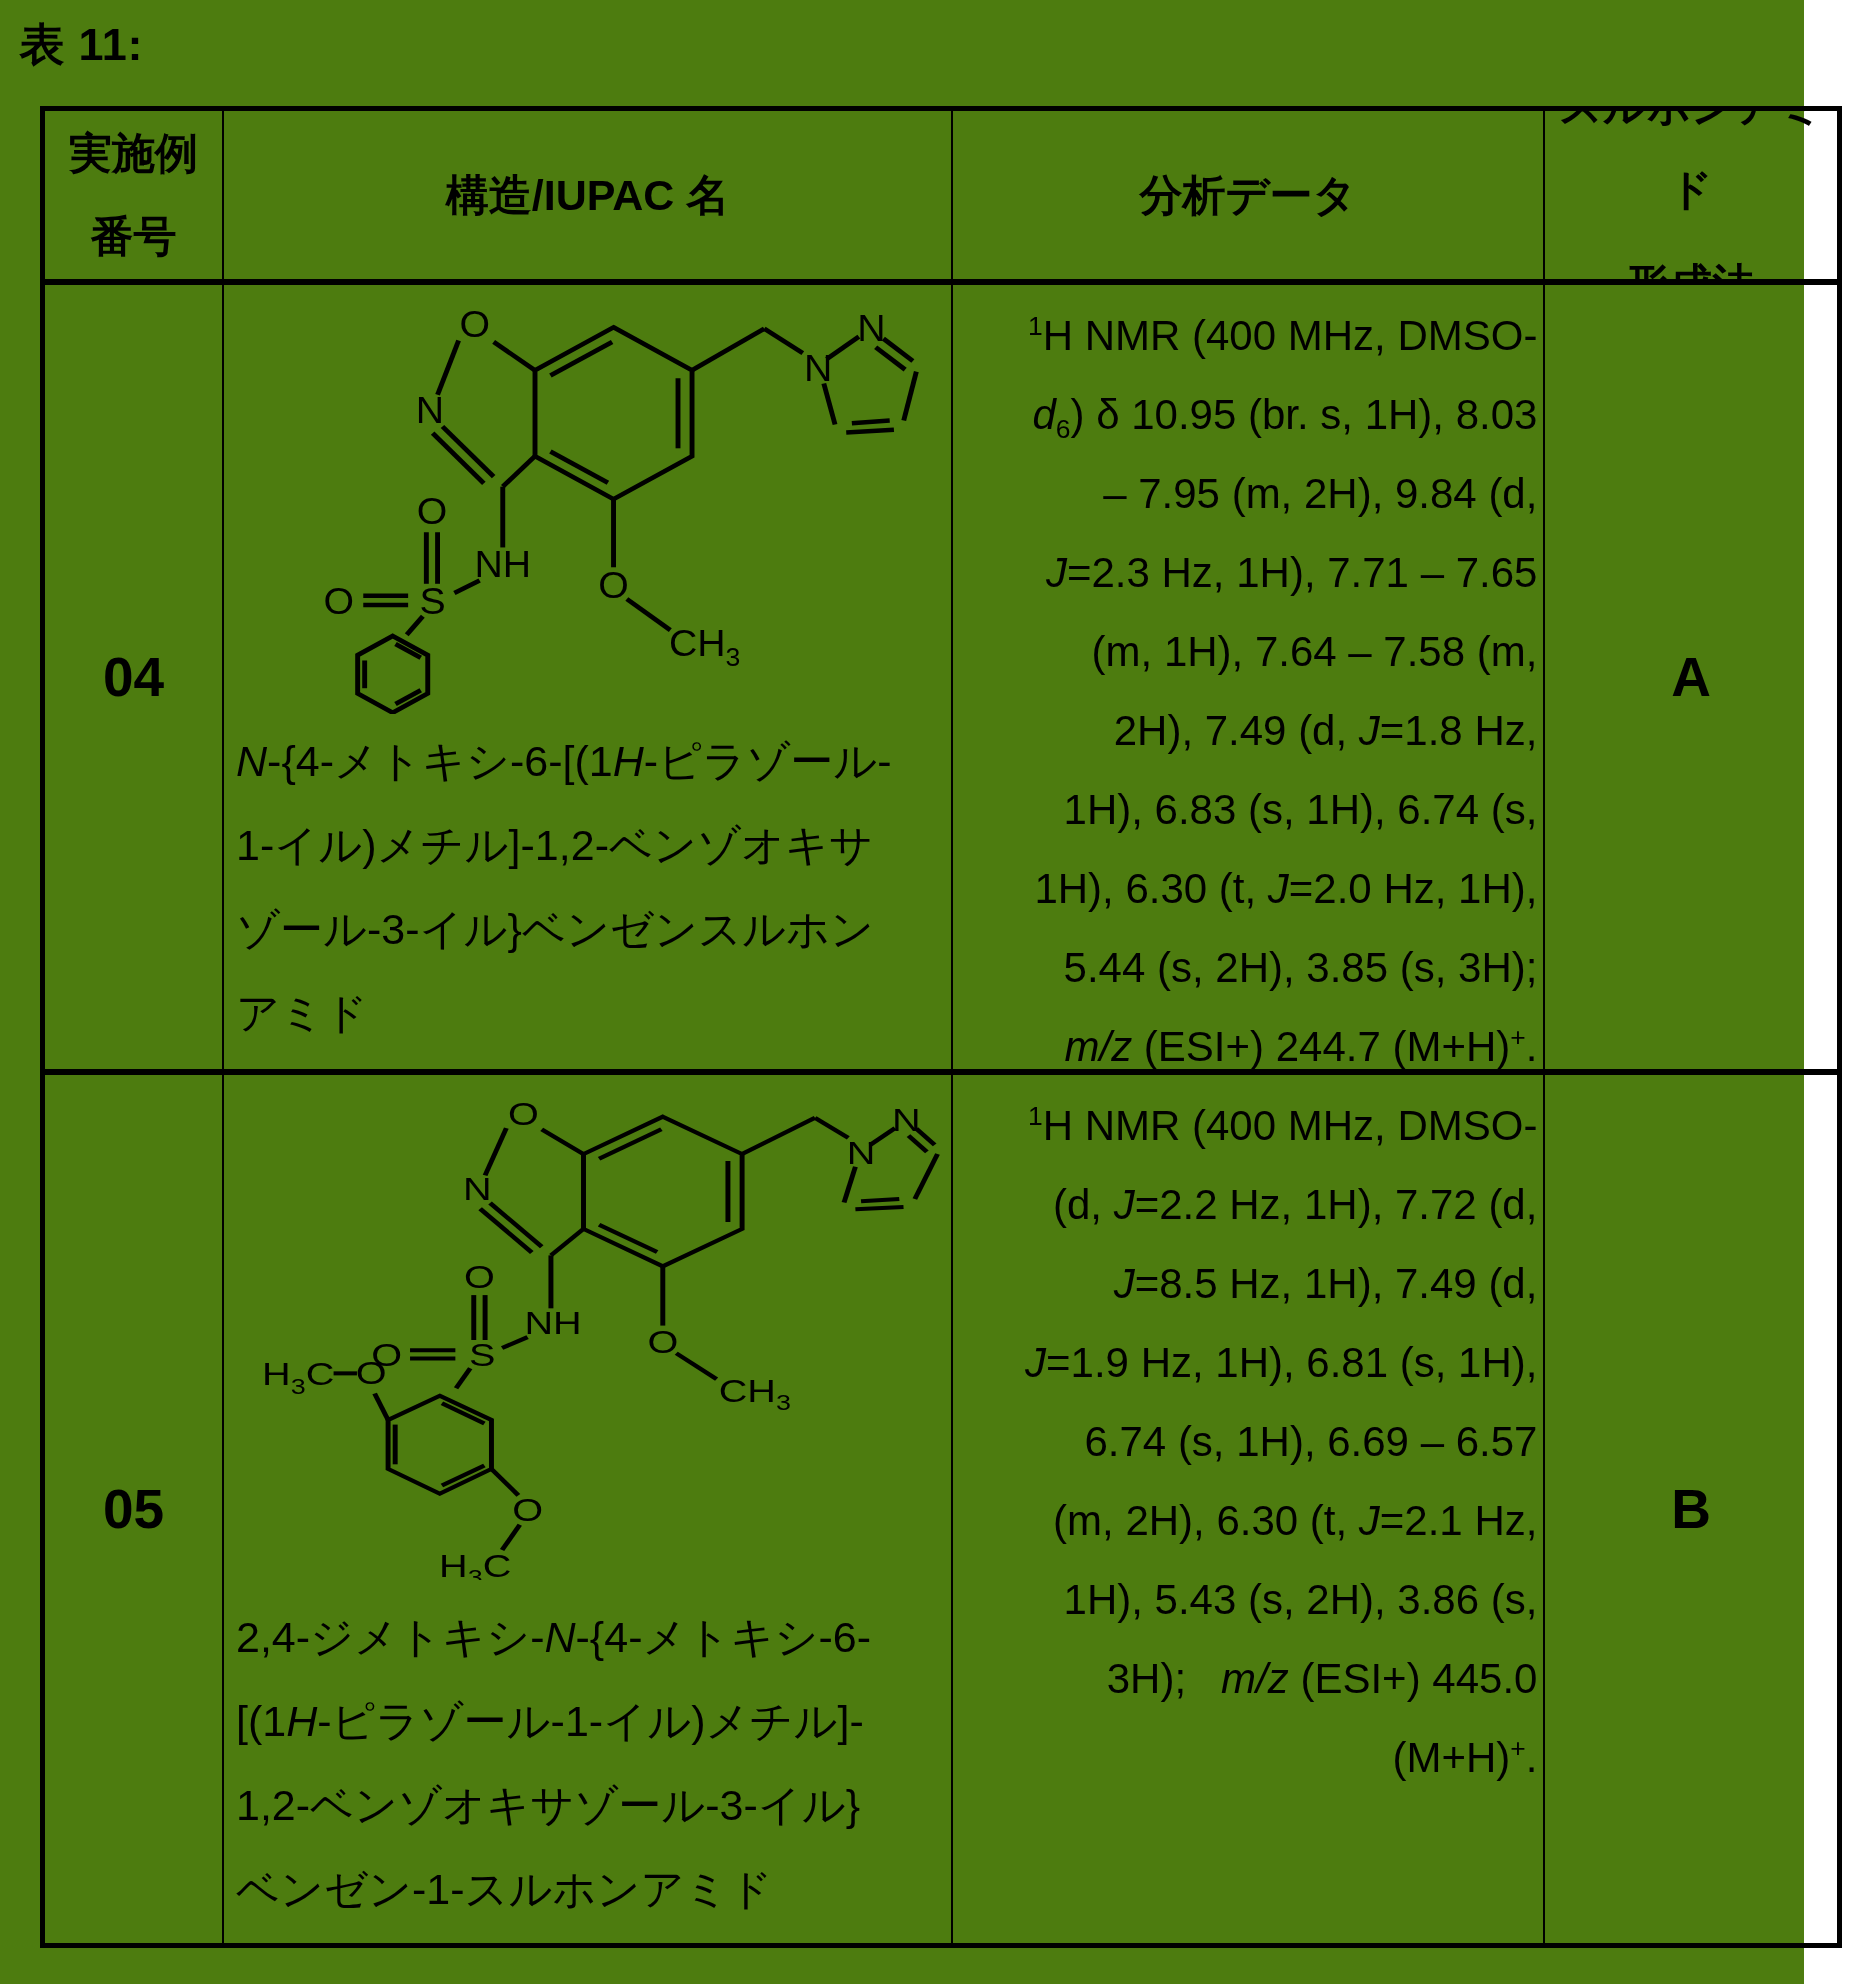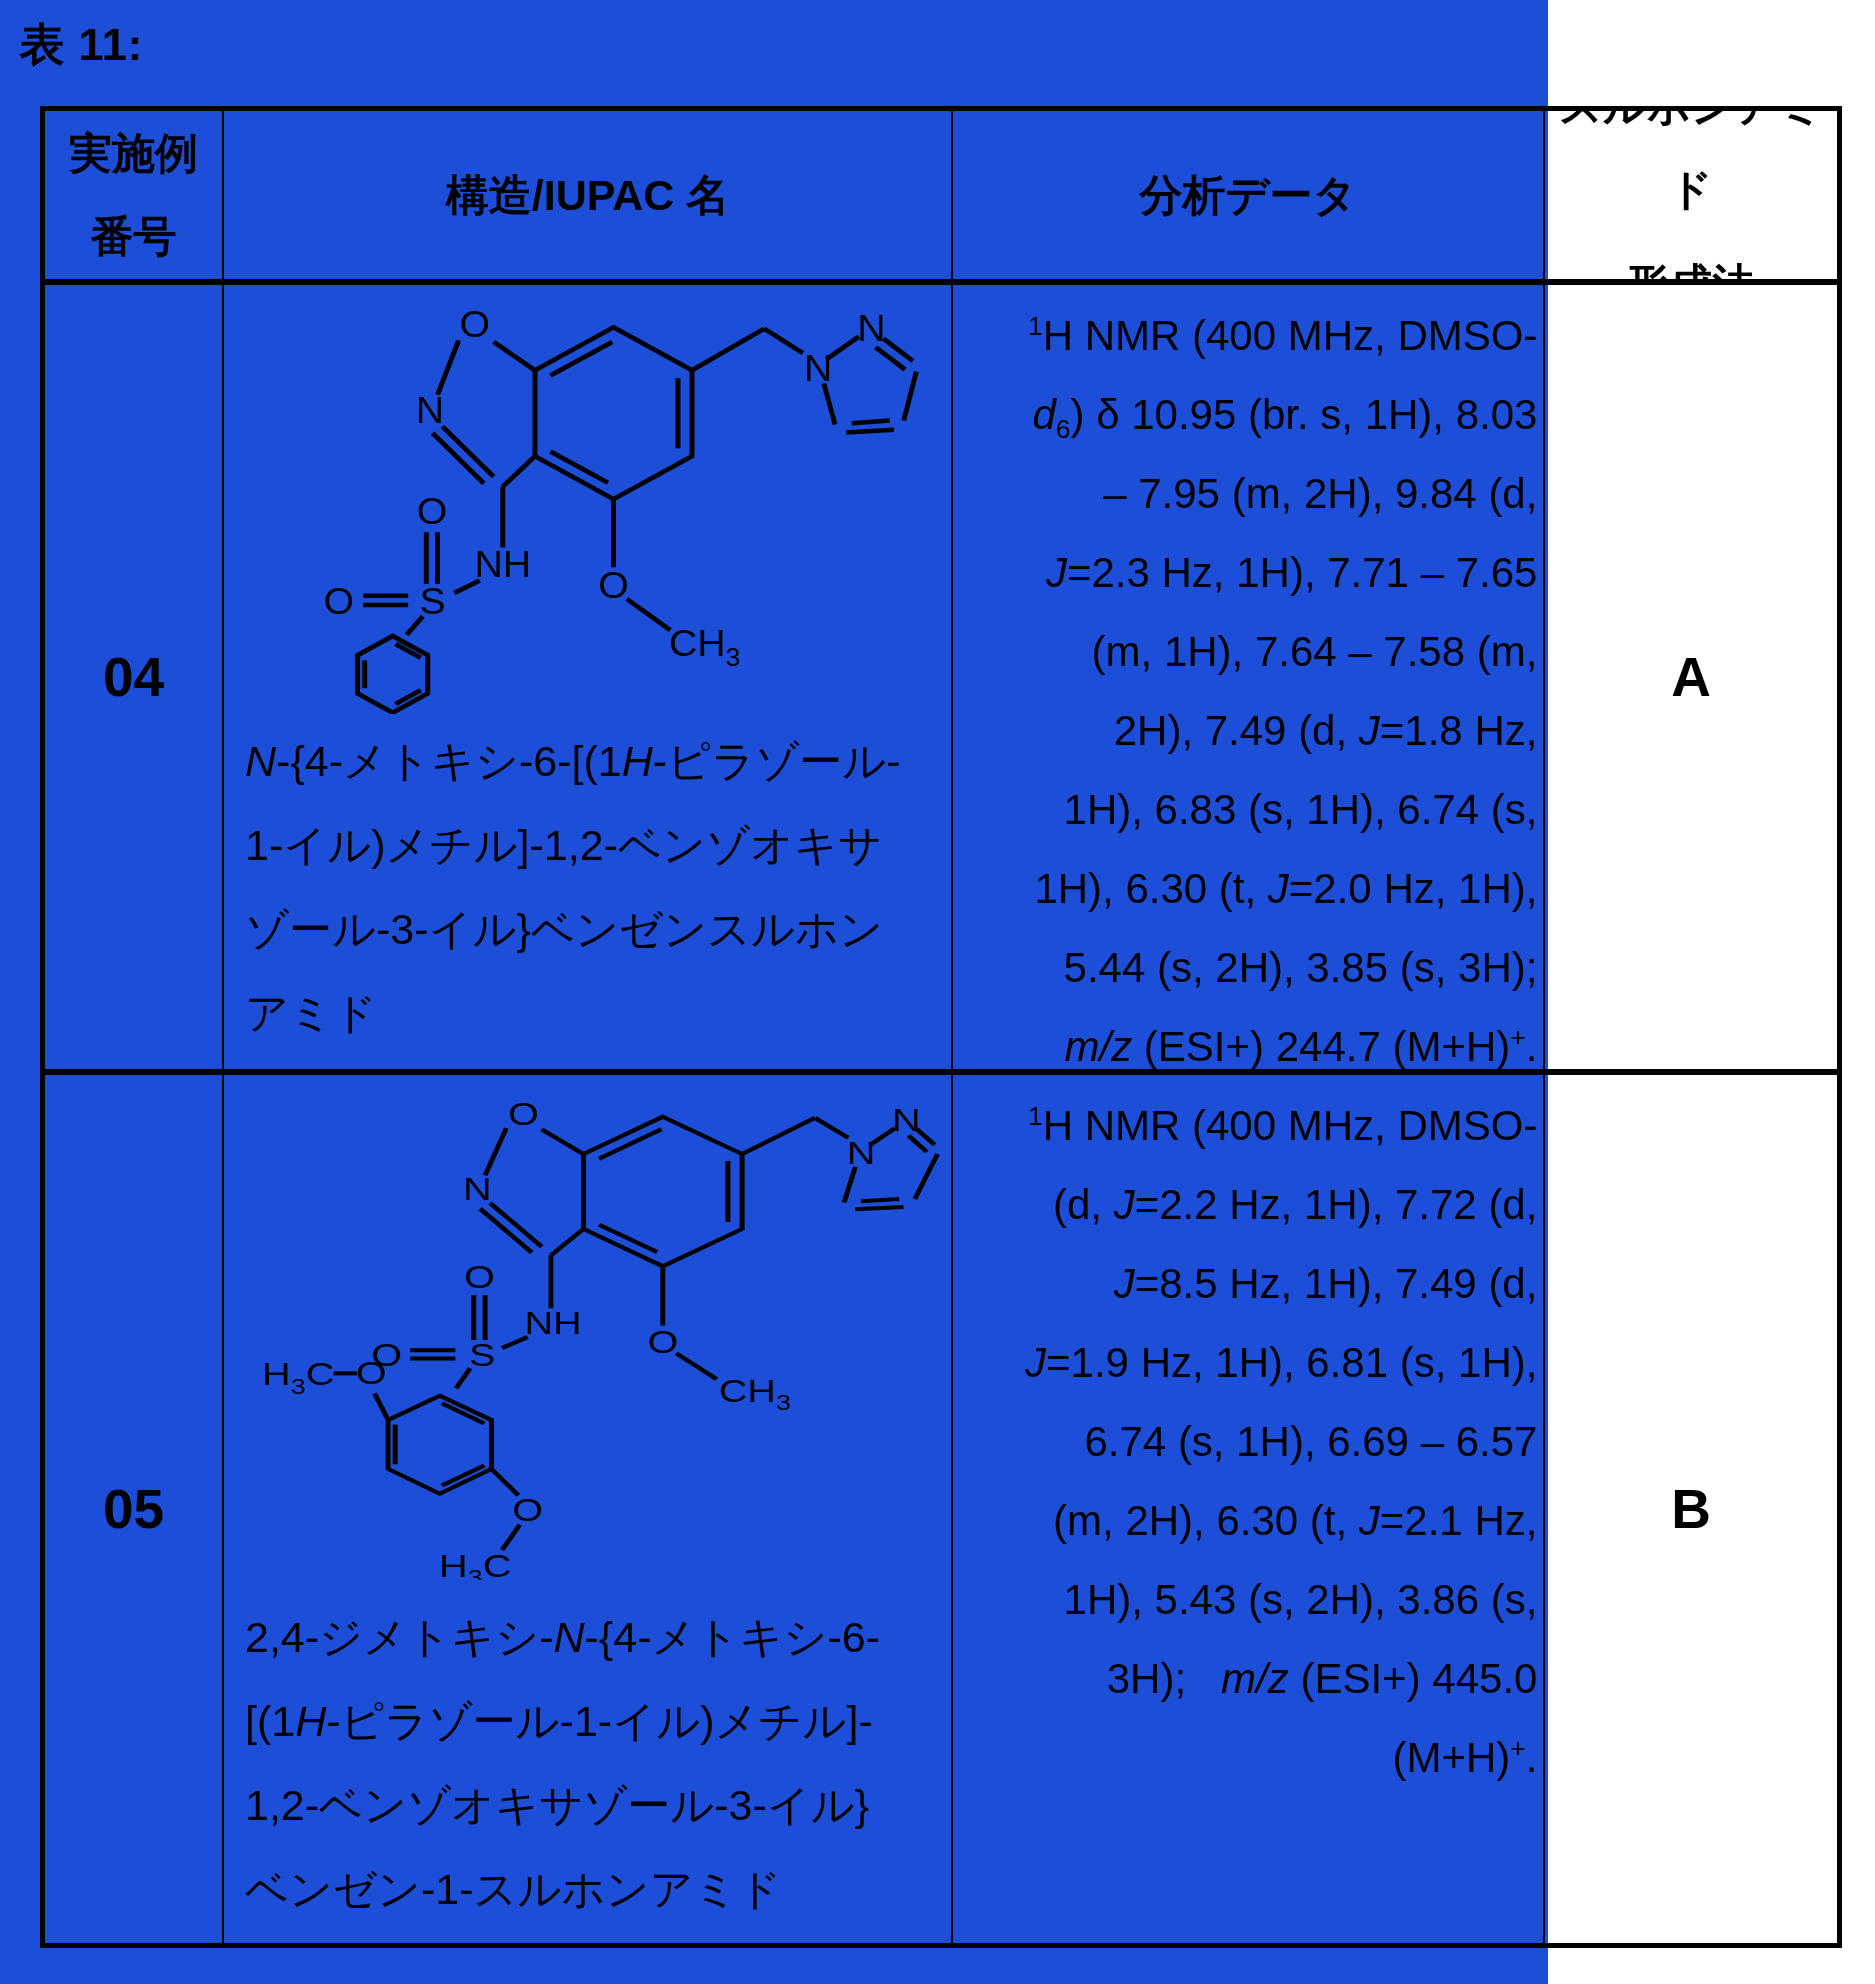--- a/index.html
+++ b/index.html
@@ -1,34 +1,34 @@
 <!DOCTYPE html>
 <html style="font-size:11.2px"><head>
 <meta charset="utf-8">
 <style>
   html,body{margin:0;padding:0;background:#ffffff;}
-  #page{position:relative;width:1548px;height:1985px;background:#1d4ed8;
+  #page{position:relative;width:1804px;height:1985px;background:#4d7c0f;
         font-family:"Liberation Sans",sans-serif;color:#000;}
   #page-title{position:absolute;left:19.6px;top:15.4px;font-size:45px;font-weight:bold;letter-spacing:0.7px;}
   #tbl{position:absolute;left:40px;top:106px;width:1802px;height:1842px;
        border:5.6px solid #000;box-sizing:border-box;
        display:grid;
        grid-template-columns:179px 729px 592px 1fr;
        grid-template-rows:174px 790px 1fr;}
   .cell{border-right:2.8px solid #000;border-bottom:6.3px solid #000;box-sizing:border-box;
         position:relative;overflow:hidden;}
   .last-col{border-right:none;gap:12px;}
   .last-row{border-bottom:none;}
   .hcell{display:flex;flex-direction:column;align-items:center;justify-content:center;
          font-weight:bold;font-size:43px;line-height:83px;text-align:center;}
   .centercell{display:flex;align-items:center;justify-content:center;
               font-weight:bold;font-size:55px;}
   .nmr{font-size:42px;line-height:79px;padding:11.2px 5.6px 0 17px;box-sizing:border-box;text-align:right;}
   .tline{white-space:nowrap;}
-  .name-block{position:absolute;left:21px;right:7px;font-size:43px;line-height:84px;}
+  .name-block{position:absolute;left:12px;right:7px;font-size:43px;line-height:84px;}
   .it{font-style:italic;}
   .sup{vertical-align:super;font-size:63%;line-height:0;}
   .sub{vertical-align:sub;font-size:63%;line-height:0;}
   svg.struct{position:absolute;}
   svg.struct path{fill:none;stroke:#000;stroke-width:7;}
   svg.struct text{fill:#000;font-family:"Liberation Sans",sans-serif;font-size:56px;}
 </style>
 </head>
 <body>
 

